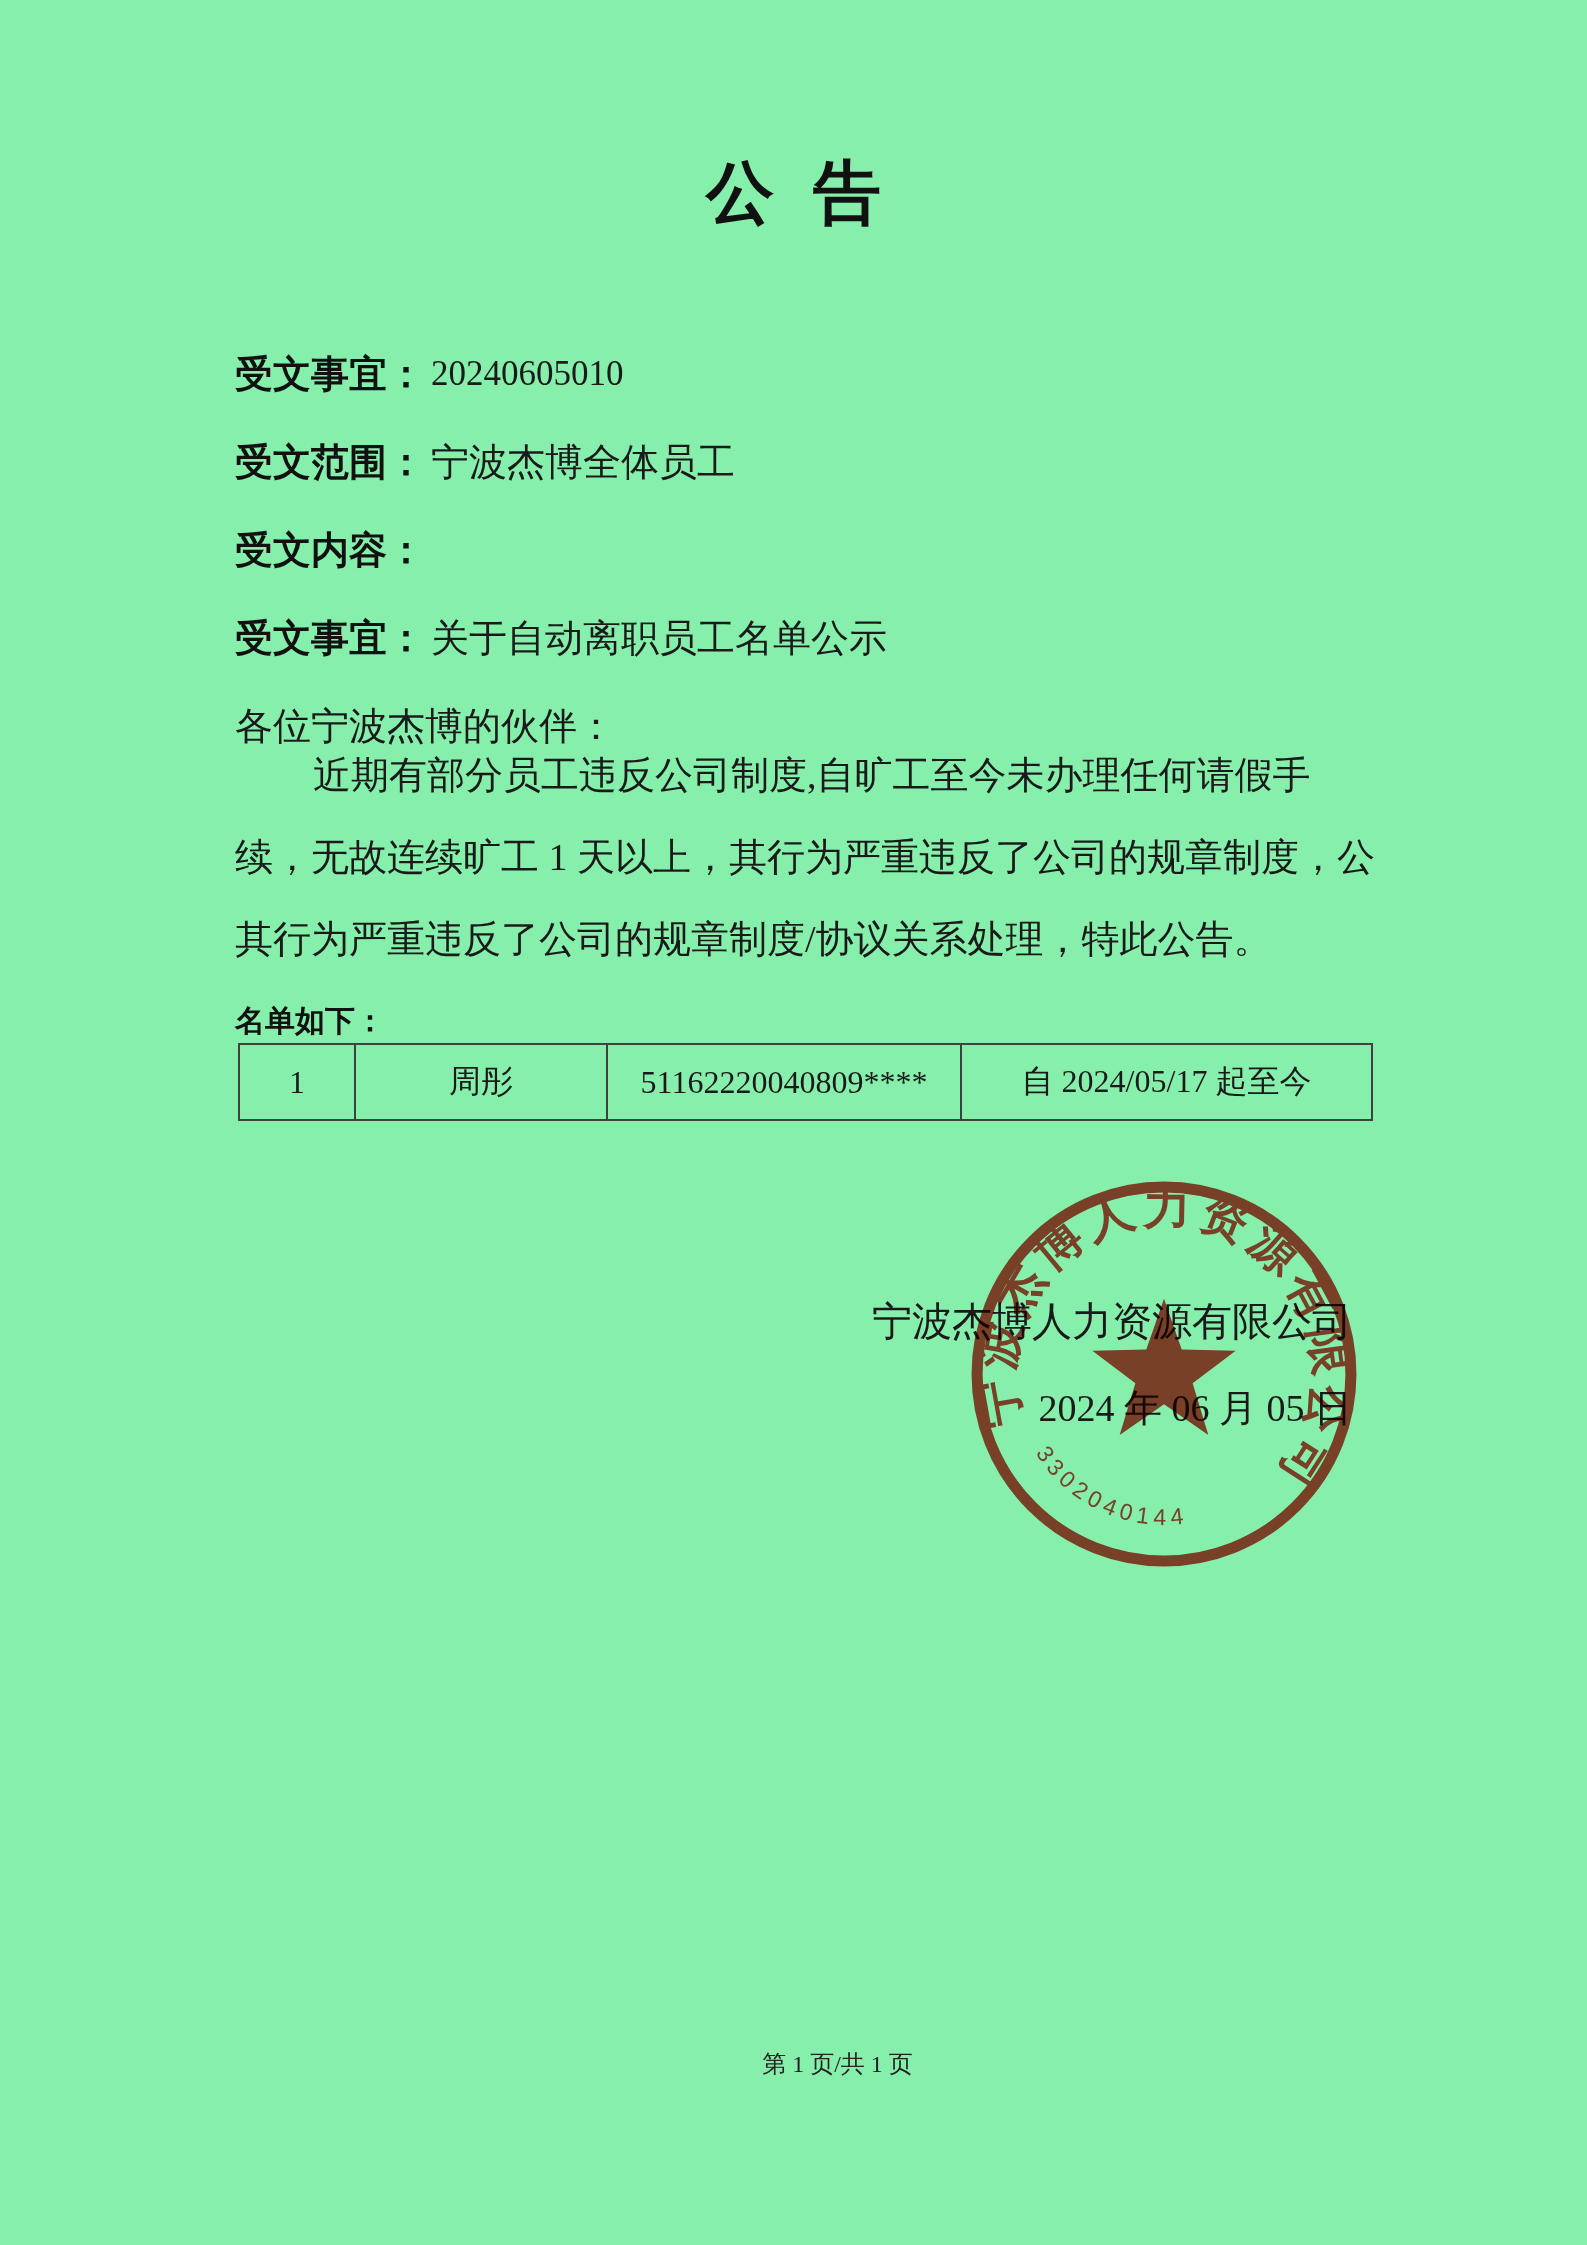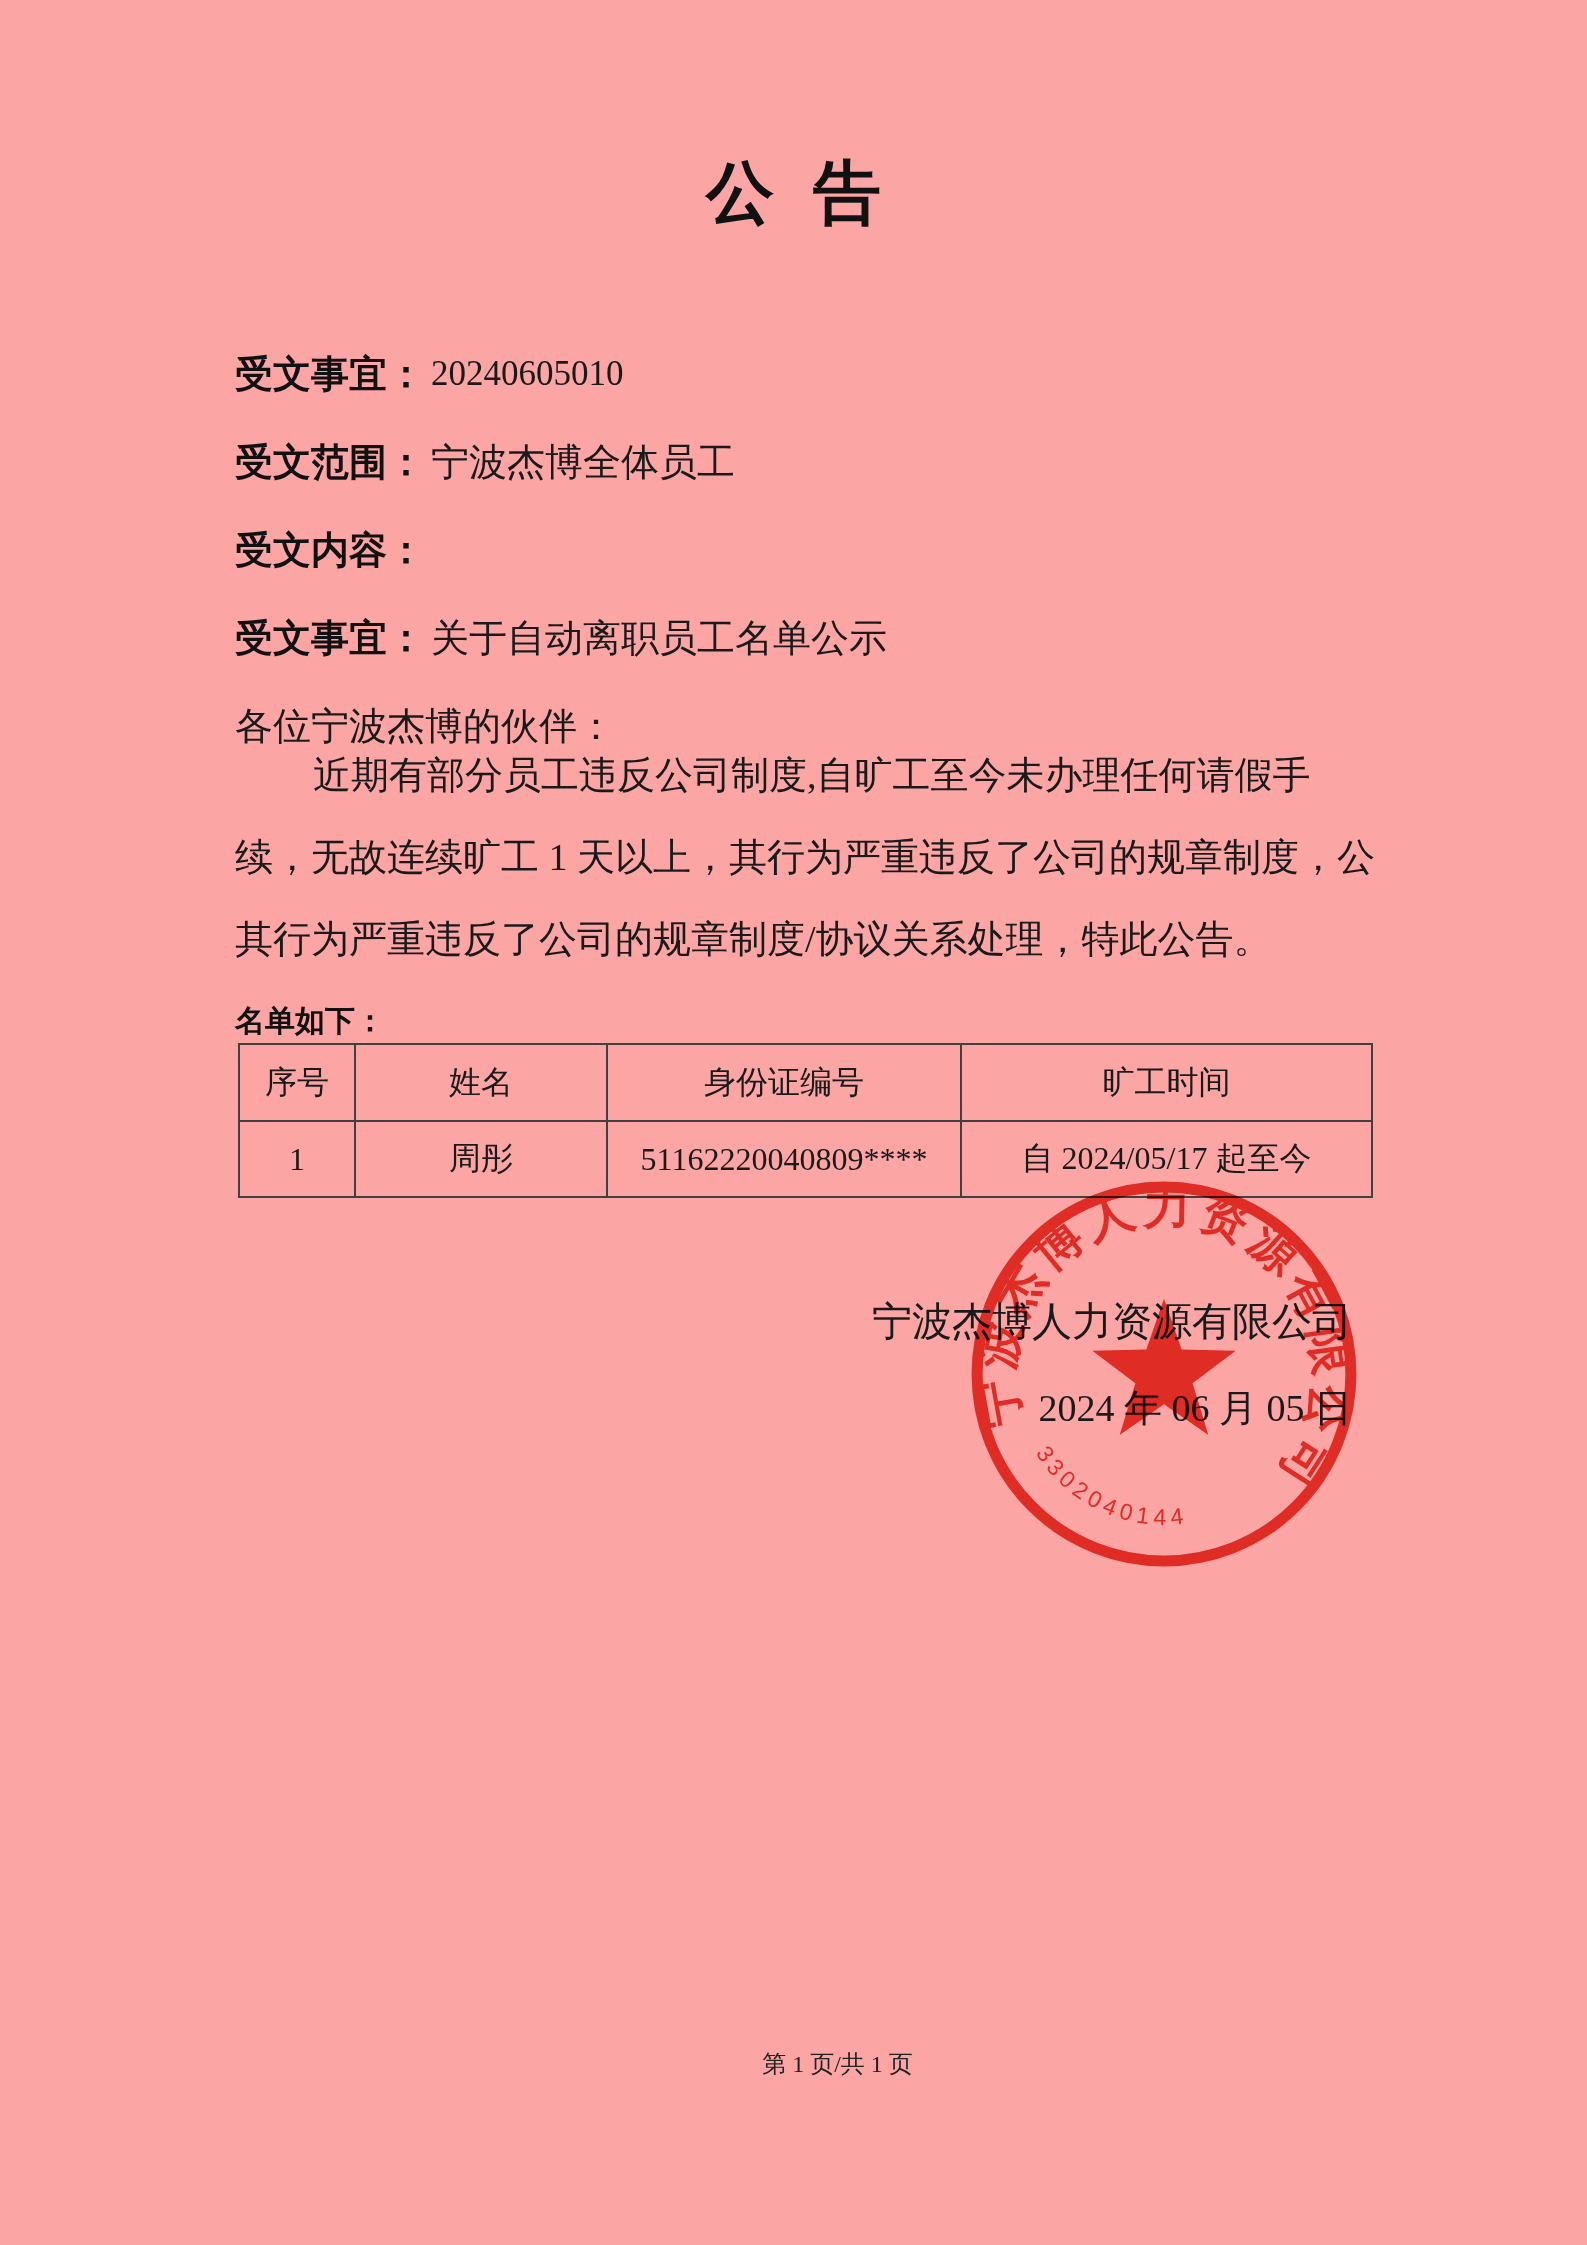--- a/index.html
+++ b/index.html
@@ -1,19 +1,19 @@
 <!DOCTYPE html>
 <html><head>
 <meta charset="utf-8">
 <style>
   html,body{margin:0;padding:0;background:#ffffff;}
   .page{
     position:relative;
     width:1587px;height:2245px;
-    background:#fca5a5;
+    background:#86efac;
     color:#1a1a1a;
     font-family:"Liberation Serif","DejaVu Serif",serif;
     overflow:hidden;
   }
   .title{
     position:absolute;top:148px;left:0;width:100%;
     text-align:center;
     font-size:68px;font-weight:bold;
     word-spacing:22px;
     color:#111;
@@ -99,26 +99,20 @@
   <div class="list-caption">名单如下：</div>
 
   <table class="roster">
     <colgroup>
       <col style="width:116px">
       <col style="width:252px">
       <col style="width:354px">
       <col style="width:411px">
     </colgroup>
     <tbody>
-        <tr class="hdr">
-      <th>序号</th>
-      <th>姓名</th>
-      <th>身份证编号</th>
-      <th>旷工时间</th>
-    </tr>
     <tr class="data">
       <td>1</td>
       <td>周彤</td>
       <td>51162220040809****</td>
       <td>自 2024/05/17 起至今</td>
     </tr>
   </tbody>
     </table>
 
   <div class="signature">

